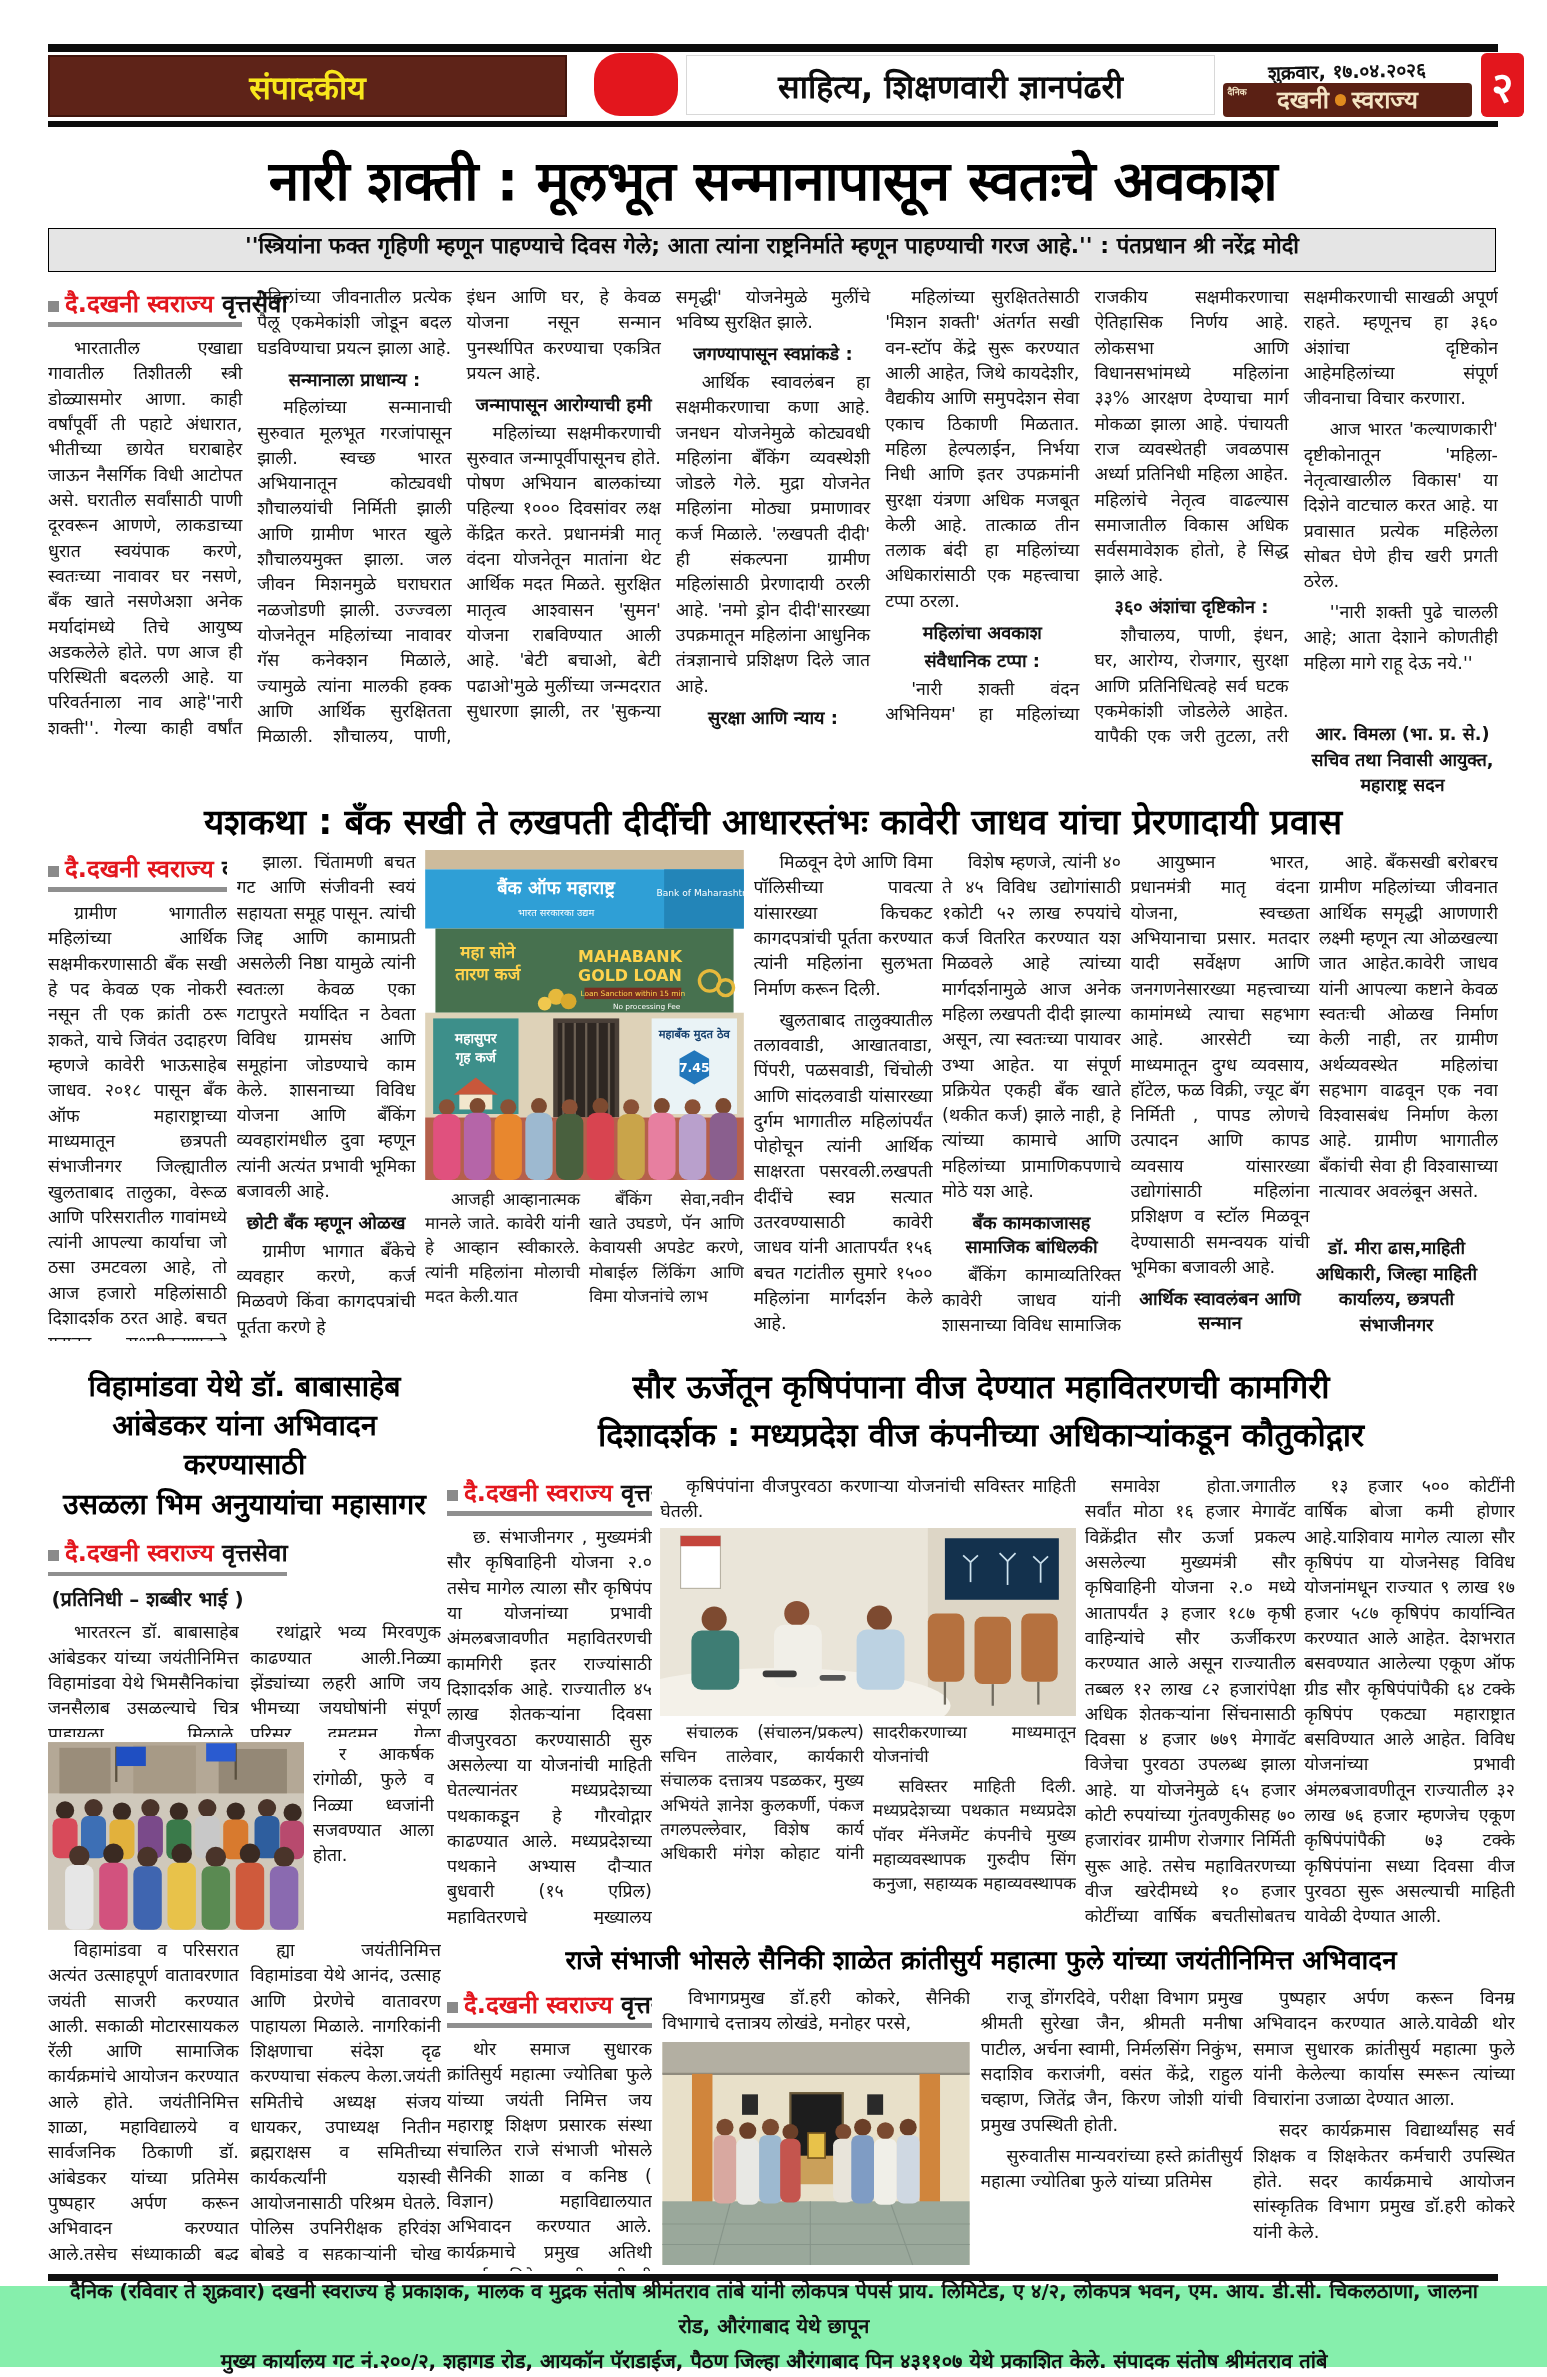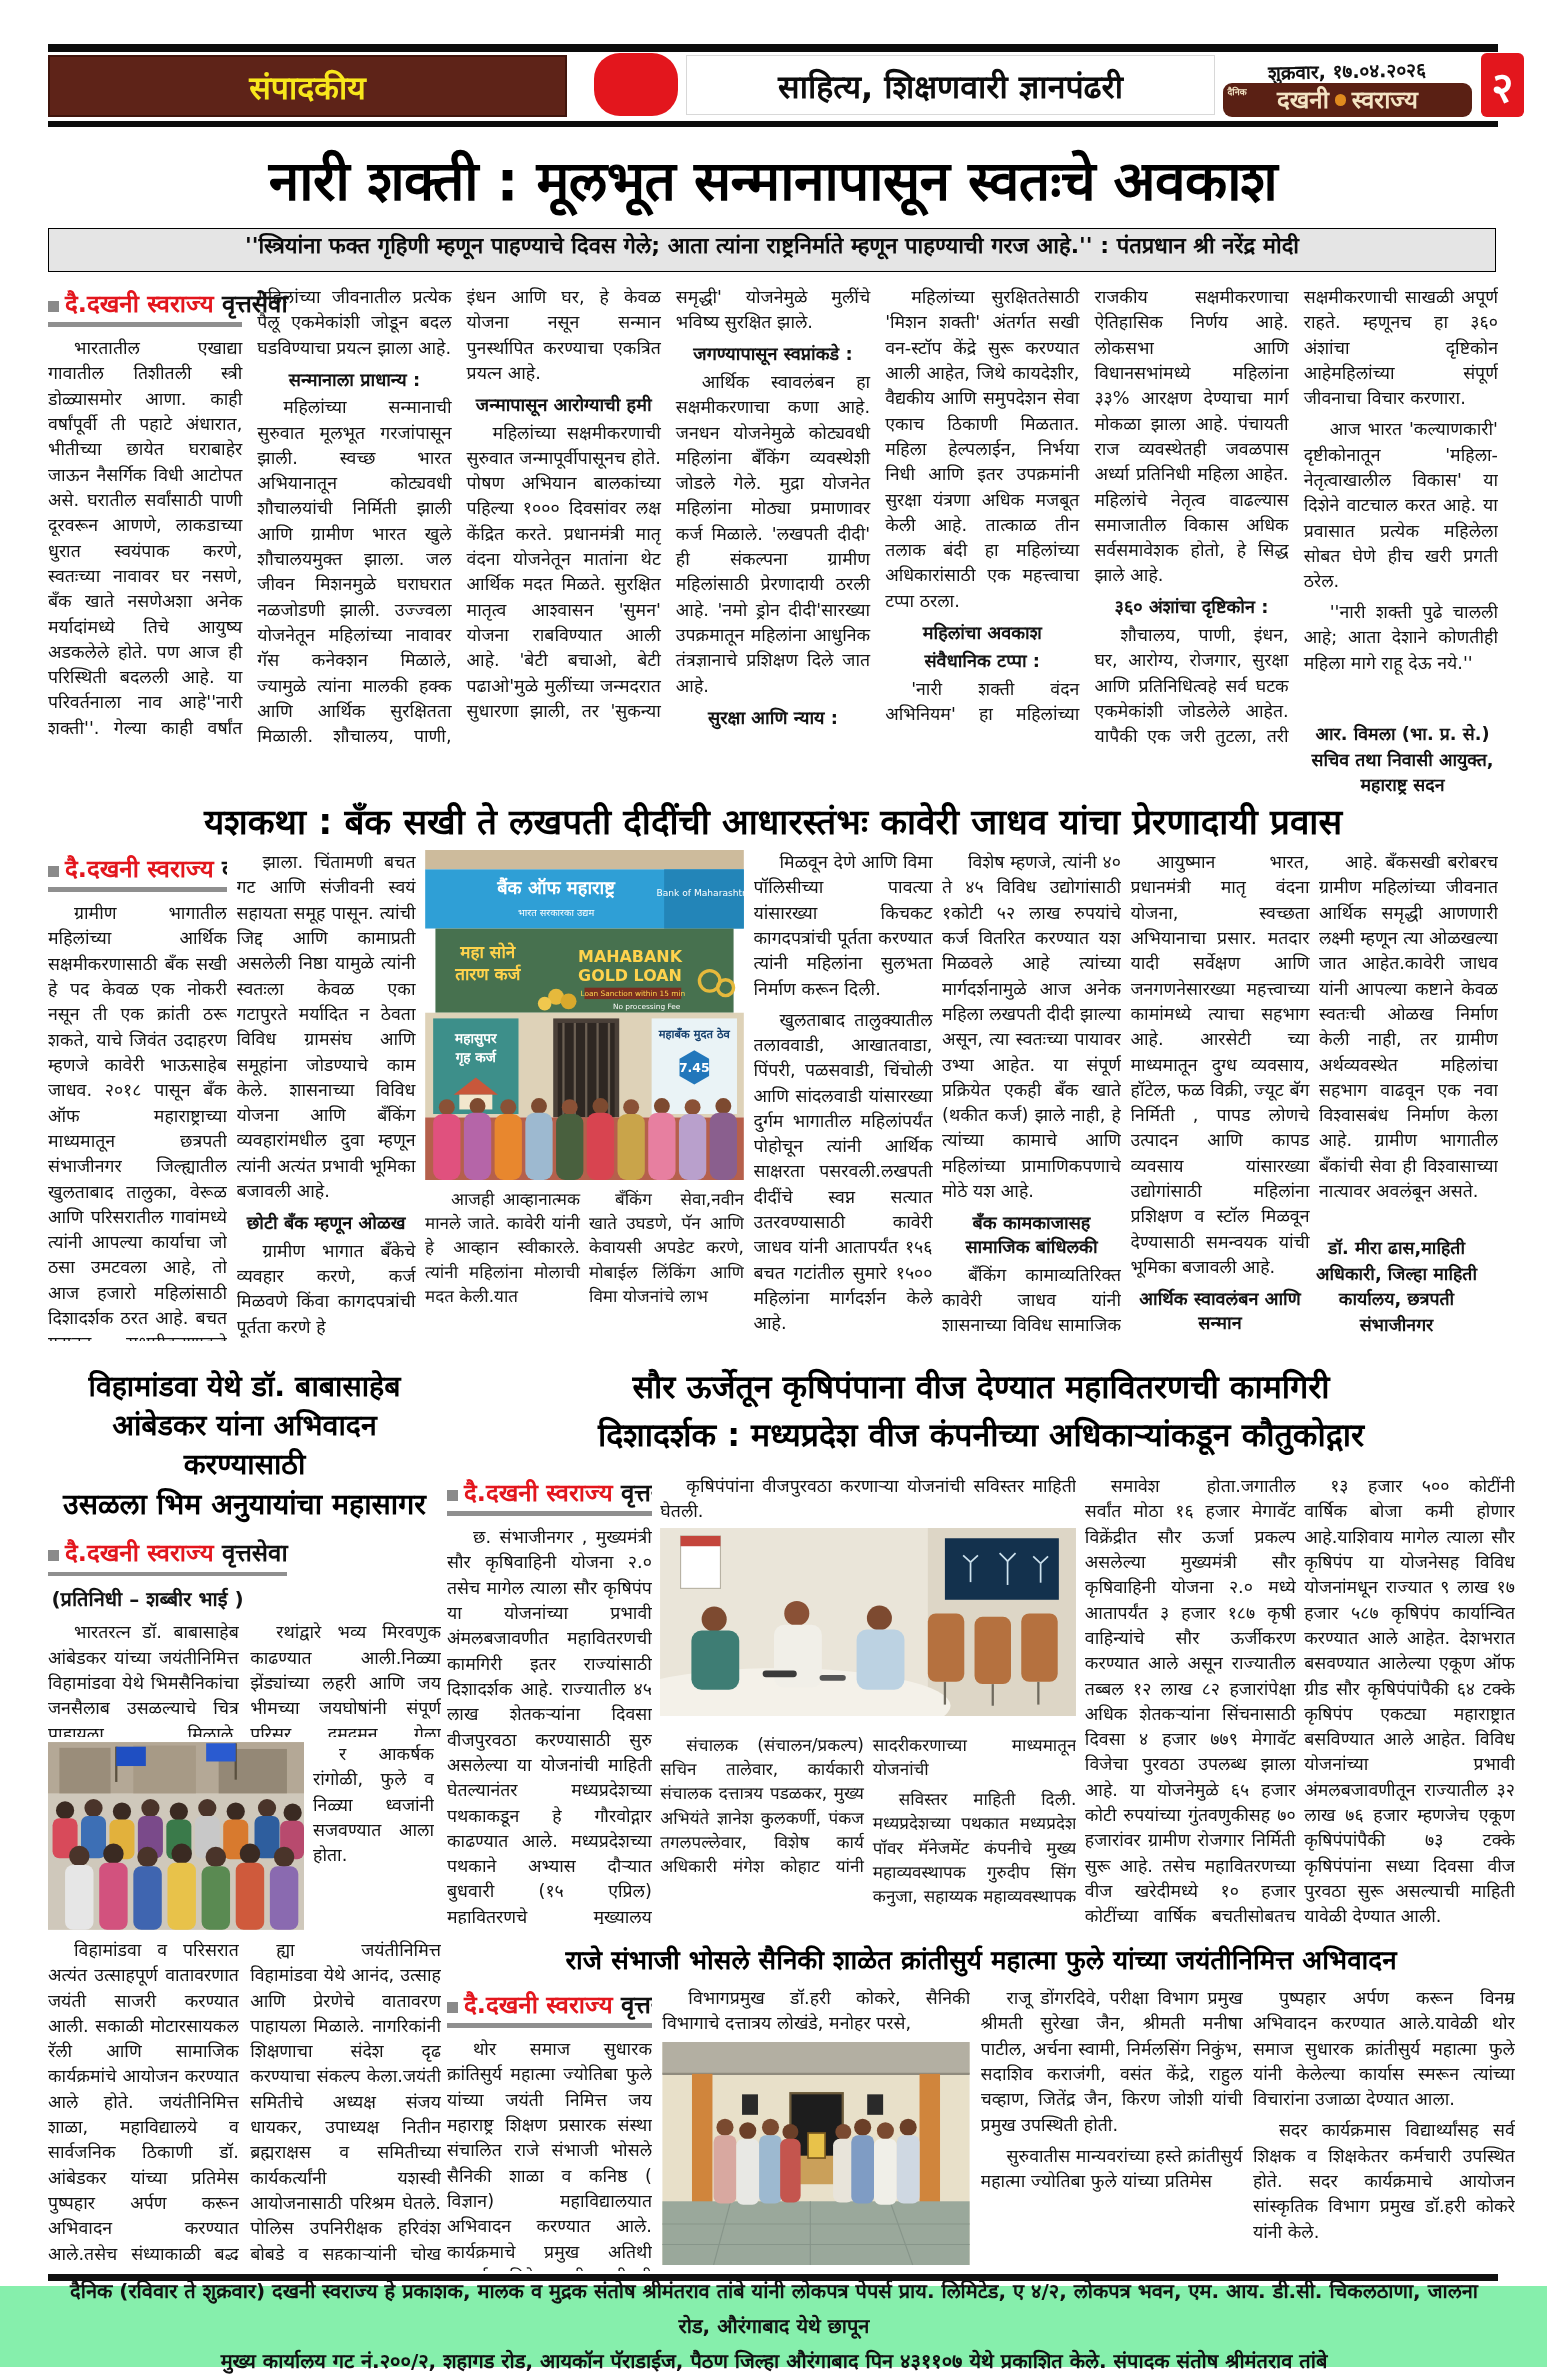--- a/index.html
+++ b/index.html
@@ -10,21 +10,21 @@
   .topbar{left:48px;top:44px;width:1450px;height:8px;background:#0c0c0c;}
   .edbox{left:48px;top:55px;width:515px;height:58px;background:#5e2318;border:2.3px solid #40150d;
          display:flex;align-items:center;justify-content:center;}
   .edbox span{color:#f8e71c;font-size:32px;font-weight:bold;}
   .ribbon{left:594px;top:53px;width:84px;height:63px;background:#e3161d;border-radius:26px;}
   .ctrbox{left:686px;top:55px;width:527px;height:58px;background:#fff;border:1.1px solid #d8d8d8;
           display:flex;align-items:center;justify-content:center;}
   .ctrbox span{color:#0d0d0d;font-size:32px;font-weight:bold;}
   .dateline{left:1219px;top:59px;width:256px;height:24px;font-size:19px;font-weight:bold;color:#111;
             display:flex;align-items:center;justify-content:center;transform:rotate(-1.2deg);}
-  .logobox{left:1223px;top:83px;width:249px;height:34px;background:#5a2014;border-radius:9px;
+  .logobox{left:1223px;top:83px;width:249px;height:34px;background:#5a2014;border-radius:4px;
            display:flex;align-items:center;justify-content:center;gap:5.7px;position:absolute;}
   .logobox .daily{color:#f3e3c3;font-size:9px;font-weight:bold;position:absolute;left:4.6px;top:2.3px;}
   .logobox .nm{color:#f3e3c3;font-size:24px;font-weight:bold;line-height:1;}
   .logobox .globe{width:11.4px;height:11.4px;border-radius:50%;background:#e08a1e;display:inline-block;}
   .pgno{left:1481px;top:53px;width:43px;height:64px;background:#e3161d;border-radius:5.7px;
         display:flex;align-items:center;justify-content:center;}
   .pgno span{color:#fff;font-size:42px;font-weight:bold;}
   .hdrbar{left:48px;top:121px;width:1450px;height:6.3px;background:#0c0c0c;}
   
   .mainhead{left:48px;top:138px;width:1450px;height:80px;display:flex;align-items:center;justify-content:center;}
@@ -392,21 +392,21 @@
           <rect x="634" y="150" width="64" height="120" rx="14"></rect>
         </g>
       <g stroke="#6f6a5e" stroke-width="4">
           <line x1="500" y1="270" x2="500" y2="310"></line>
           <line x1="584" y1="274" x2="584" y2="312"></line>
           <line x1="664" y1="270" x2="664" y2="310"></line>
         </g>
       <rect x="180" y="250" width="60" height="12" rx="6" fill="#3a3a3a"></rect>
         <rect x="280" y="258" width="46" height="10" rx="5" fill="#555"></rect>
     </svg>
-    <div class="mini2" style="height:194px;margin-top:17px;">
+    <div class="mini2" style="height:194px;margin-top:4px;">
       <p class="t">संचालक (संचालन/प्रकल्प) सचिन तालेवार, कार्यकारी संचालक दत्तात्रय पडळकर, मुख्य अभियंते ज्ञानेश कुलकर्णी, पंकज तगलपल्लेवार, विशेष कार्य अधिकारी मंगेश कोहाट यांनी सादरीकरणाच्या माध्यमातून योजनांची</p>
       <p class="t">सविस्तर माहिती दिली. मध्यप्रदेशच्या पथकात मध्यप्रदेश पॉवर मॅनेजमेंट कंपनीचे मुख्य महाव्यवस्थापक गुरुदीप सिंग कनुजा, सहाय्यक महाव्यवस्थापक धिरज कुमार मुनिया, अधीक्षक अभियंता चिंतामणी ठाकर, व्यवस्थापक शंकर नारायण अग्रवाल, विनोद राऊत यांचा</p>
     </div>
   </div>
   <div class="c4">
     <p class="t">समावेश होता.जगातील सर्वांत मोठा १६ हजार मेगावॅट विक्रेंद्रीत सौर ऊर्जा प्रकल्प असलेल्या मुख्यमंत्री सौर कृषिवाहिनी योजना २.० मध्ये आतापर्यंत ३ हजार १८७ कृषी वाहिन्यांचे सौर ऊर्जीकरण करण्यात आले असून राज्यातील तब्बल १२ लाख ८२ हजारांपेक्षा अधिक शेतकऱ्यांना सिंचनासाठी दिवसा ४ हजार ७७९ मेगावॅट विजेचा पुरवठा उपलब्ध झाला आहे. या योजनेमुळे ६५ हजार कोटी रुपयांच्या गुंतवणुकीसह ७० हजारांवर ग्रामीण रोजगार निर्मिती सुरू आहे. तसेच महावितरणच्या वीज खरेदीमध्ये १० हजार कोटींच्या वार्षिक बचतीसोबतच क्रॉस सबसिडीमध्ये</p>
   </div>
   <div class="c5">
     <p class="t">१३ हजार ५०० कोटींनी वार्षिक बोजा कमी होणार आहे.याशिवाय मागेल त्याला सौर कृषिपंप या योजनेसह विविध योजनांमधून राज्यात ९ लाख १७ हजार ५८७ कृषिपंप कार्यान्वित करण्यात आले आहेत. देशभरात बसवण्यात आलेल्या एकूण ऑफ ग्रीड सौर कृषिपंपांपैकी ६४ टक्के कृषिपंप एकट्या महाराष्ट्रात बसविण्यात आले आहेत. विविध योजनांच्या प्रभावी अंमलबजावणीतून राज्यातील ३२ लाख ७६ हजार म्हणजेच एकूण कृषिपंपांपैकी ७३ टक्के कृषिपंपांना सध्या दिवसा वीज पुरवठा सुरू असल्याची माहिती यावेळी देण्यात आली.</p>
   </div>

